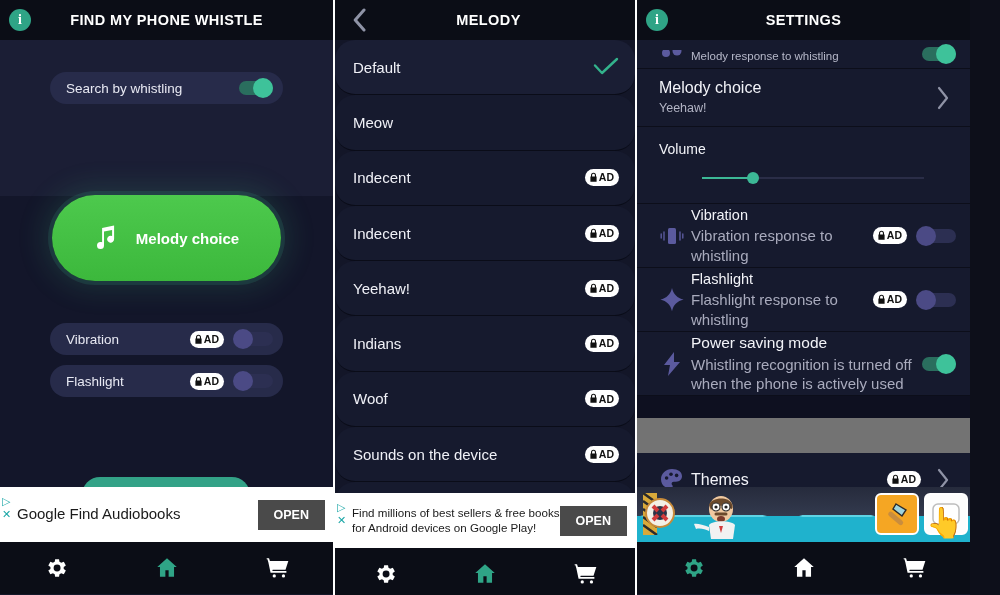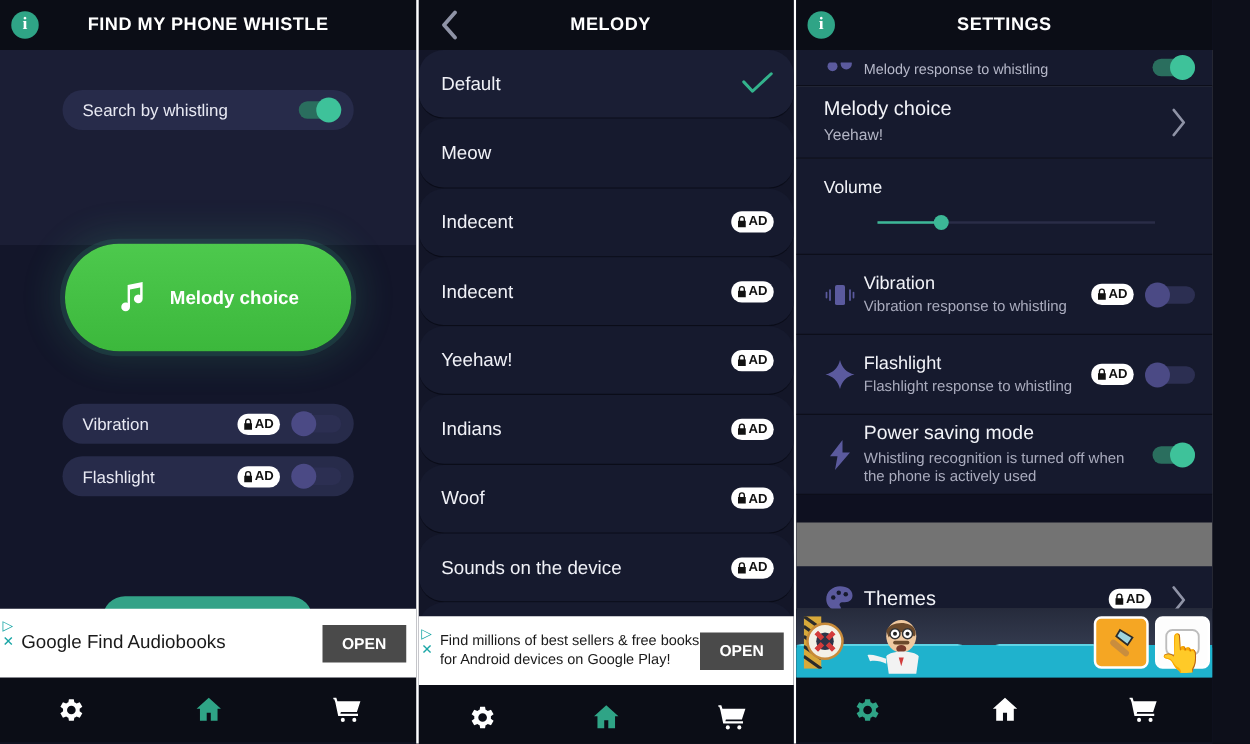--- a/index.html
+++ b/index.html
@@ -100,21 +100,21 @@
 
   
   .settings { height:447px; background:#737373; overflow:hidden; }
   .srow {
     display:flex; align-items:center; padding:0 14px 0 16px;
     border-bottom:1.5px solid #0c0e1a; background:#161a2e; position:relative;
   }
   .srow .icn { width:38px; flex:0 0 auto; display:flex; justify-content:center; }
   .srow .txts { flex:1; min-width:0; }
   .srow .t1 { color:#f2f3f8; font-size:14.5px; line-height:1.25; }
-  .srow .t2 { color:#a9abbd; font-size:12px; line-height:1.3; margin-top:2px; }
+  .srow .t2 { color:#a9abbd; font-size:15px; line-height:1.3; margin-top:2px; }
   .srow .chev { width:26px; flex:0 0 auto; display:flex; justify-content:center; }
   .clipped-row { height:29px; overflow:hidden; align-items:flex-end; padding-bottom:4px;}
   .gap-row { height:22px; background:#0e1020; border:none; }
   .volume-block { background:#161a2e; padding:14px 16px 16px 22px; border-bottom:1.5px solid #0c0e1a;}
   .volume-block .vlabel { color:#f2f3f8; font-size:14px; }
   .slider { position:relative; height:18px; margin-top:12px; margin-left:43px; margin-right:30px;}
   .slider .trk-bg { position:absolute; left:0; right:0; top:8px; height:2px; background:#2a2d47; }
   .slider .trk-fill { position:absolute; left:0; top:8px; height:2px; background:#3cb896; }
   .slider .knob { position:absolute; top:3px; width:12px; height:12px; border-radius:50%; background:#3cb896; }
 

